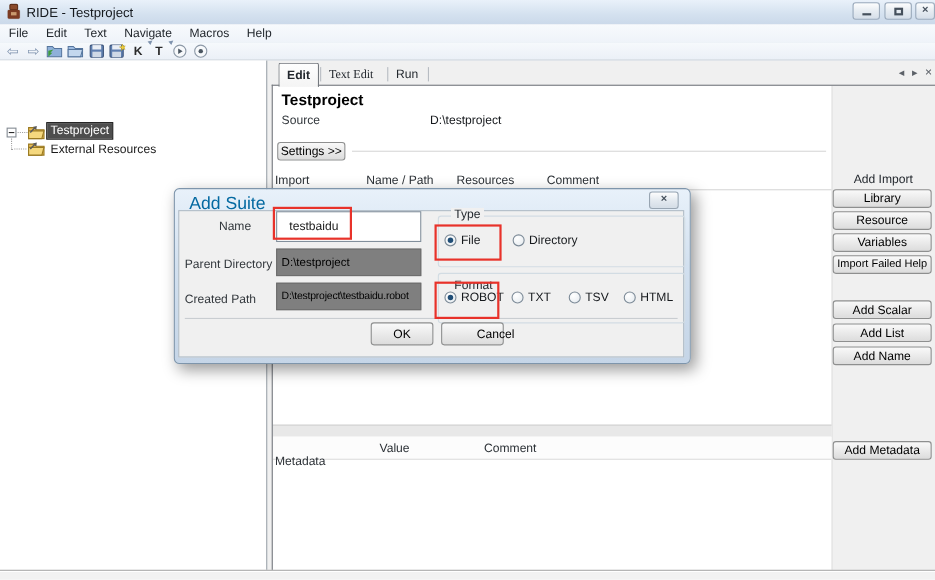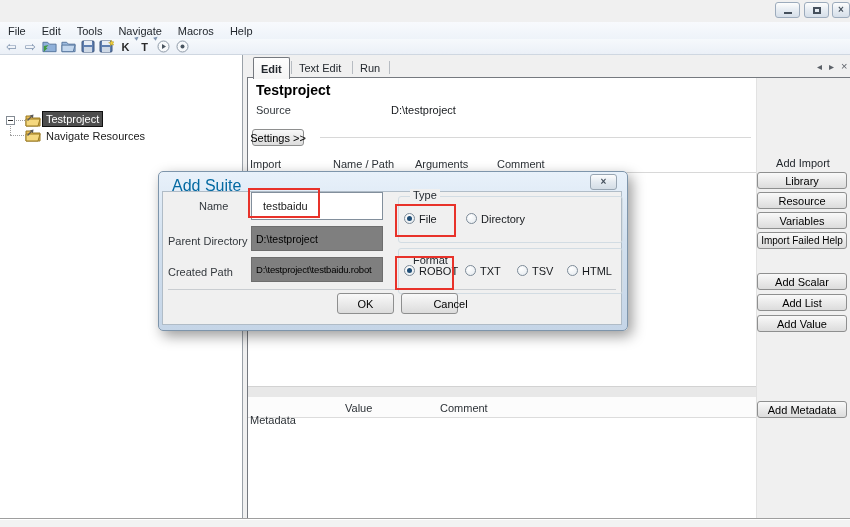--- a/index.html
+++ b/index.html
@@ -62,34 +62,42 @@
   .radiolabel{position:absolute;z-index:13;color:#16191d;}
   .annot{position:absolute;border:2px solid #e8322a;z-index:20;pointer-events:none;}
   .dlgsep{left:168px;top:289px;width:448px;height:1px;background:#c9cdd1;z-index:12;}
   .dlgbtn{width:57px;height:21px;z-index:12;border-radius:3px;}
 </style>
 </head>
 <body>
 
 <div id="app">
 
+  <div class="abs titlebar">
+    <svg class="abs" style="left:5px;top:3px;" width="15" height="16" viewBox="0 0 15 16">
+      <rect x="4" y="1" width="7" height="5" rx="1" fill="#8a4a2b" stroke="#5d2f1a"></rect>
+      <rect x="2" y="6" width="11" height="8" rx="1" fill="#7c3b22" stroke="#54281426"></rect>
+      <rect x="5" y="8" width="5" height="3" fill="#c99a6e"></rect>
+    </svg>
+    <span class="titletext">RIDE - Testproject</span>
+  </div>
   <div class="winbtn" style="left:775px;width:25px;">
       <span class="minbar"></span>
     </div>
   <div class="winbtn" style="left:804px;width:25px;">
       <span class="maxbox"></span>
     </div>
   <div class="winbtn" style="left:832px;width:18px;">
       <span class="xglyph">×</span>
     </div>
 
   <div class="abs menubar">
     <span class="menuitem">File</span>
     <span class="menuitem">Edit</span>
-    <span class="menuitem">Tools</span>
+    <span class="menuitem">Text</span>
     <span class="menuitem">Navigate</span>
     <span class="menuitem">Macros</span>
     <span class="menuitem">Help</span>
   </div>
 
   <div class="abs toolbar">
     <span class="tbtn">
         <span class="arrowglyph">⇦</span>
       </span>
     <span class="tbtn">
@@ -158,30 +166,30 @@
     </svg>
     <div class="abs" style="left:43px;top:58px;">
       <span class="treelabel selected">Testproject</span>
     </div>
     <svg class="abs" style="left:25px;top:74px;" width="16" height="13" viewBox="0 0 16 13">
       <path d="M1 2 h5 l2 2 h7 v8 h-14 z" fill="#e9bd56" stroke="#9a7a22"></path>
         <path d="M1 5 h14 l-2 7 h-12 z" fill="#f5d87e" stroke="#9a7a22"></path>
         <path d="M2 6 l4-4 -1.5-0.5 4-1 -0.5 3.5 -1.5-0.8 -3.5 3.8 z" fill="#5a5a5a"></path>
     </svg>
     <div class="abs" style="left:43px;top:75px;">
-      <span class="treelabel">Navigate Resources</span>
+      <span class="treelabel">External Resources</span>
     </div>
   </div>
 
   <div class="abs tabstrip">
     <div class="tab active" style="left:6px;">
         <span>Edit</span>
       </div>
     <div class="tabsep" style="left:44px;"></div>
-    <div class="tab" style="left:45px;">
+    <div class="tab" style="left:45px;font-family:Liberation Serif, serif;">
         <span>Text Edit</span>
       </div>
     <div class="tabsep" style="left:105px;"></div>
     <div class="tab" style="left:106px;">
         <span>Run</span>
       </div>
     <div class="tabsep" style="left:142px;"></div>
   </div>
   <span class="abs navglyph" style="left:817px;top:62px;">◂</span>
   <span class="abs navglyph" style="left:829px;top:62px;">▸</span>
@@ -189,43 +197,43 @@
 
   <div class="abs editpanel-border-top"></div>
   <div class="abs editpanel-border-left"></div>
   <div class="abs whitecontent"></div>
   <div class="abs rightstrip"></div>
 
   <div class="abs pagetitle">Testproject</div>
   <div class="abs fieldlabel" style="left:256px;top:104px;">Source</div>
   <div class="abs" style="left:391px;top:104px;color:#16191d;">D:\testproject</div>
 
-  <div class="abs btn" style="left:252px;top:129px;width:52px;height:17px;">Settings &gt;&gt;</div>
+  <div class="abs btn" style="left:252px;top:129px;width:62px;height:17px;">Settings &gt;&gt;</div>
   <div class="abs hairline" style="left:320px;top:137px;width:431px;"></div>
 
   <div class="abs colhead" style="left:250px;top:158px;">Import</div>
   <div class="abs colhead" style="left:333px;top:158px;">Name / Path</div>
-  <div class="abs colhead" style="left:415px;top:158px;">Arguments</div>
+  <div class="abs colhead" style="left:415px;top:158px;">Resources</div>
   <div class="abs colhead" style="left:497px;top:158px;">Comment</div>
   <div class="abs hairline" style="left:248px;top:172px;width:508px;"></div>
 
   <div class="abs grayband"></div>
   <div class="abs metarow"></div>
   <div class="abs colhead" style="left:250px;top:402px;margin-top:12px;">Metadata</div>
   <div class="abs colhead" style="left:345px;top:402px;">Value</div>
   <div class="abs colhead" style="left:440px;top:402px;">Comment</div>
 
   <div class="abs" style="left:756px;top:157px;width:94px;text-align:center;color:#23282e;">Add Import</div>
   <div class="abs btn sidebtn" style="top:172px;">Library</div>
   <div class="abs btn sidebtn" style="top:192px;">Resource</div>
   <div class="abs btn sidebtn" style="top:212px;">Variables</div>
   <div class="abs btn sidebtn" style="top:232px;font-size:10px;">Import Failed Help</div>
   <div class="abs btn sidebtn" style="top:273px;">Add Scalar</div>
   <div class="abs btn sidebtn" style="top:294px;">Add List</div>
-  <div class="abs btn sidebtn" style="top:315px;">Add Value</div>
+  <div class="abs btn sidebtn" style="top:315px;">Add Name</div>
   <div class="abs btn sidebtn" style="top:401px;">Add Metadata</div>
 
   <div class="abs statusline"></div>
   <div class="abs statusbar"></div>
 
   <div class="abs dialog"></div>
   <div class="abs dlgtitle">Add Suite</div>
   <div class="abs dlgclose">
       <span class="xglyph">×</span>
     </div>

